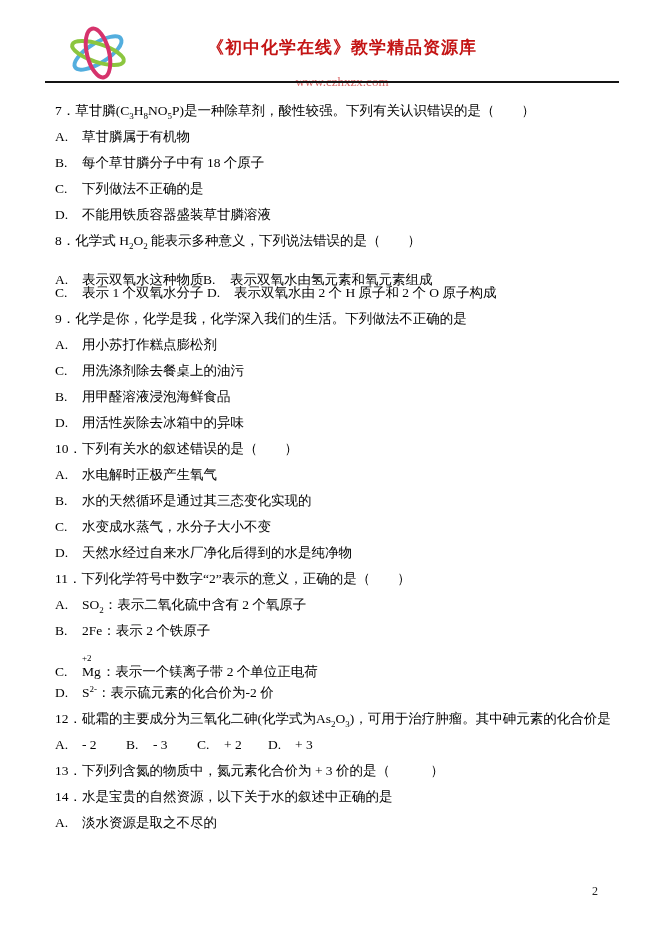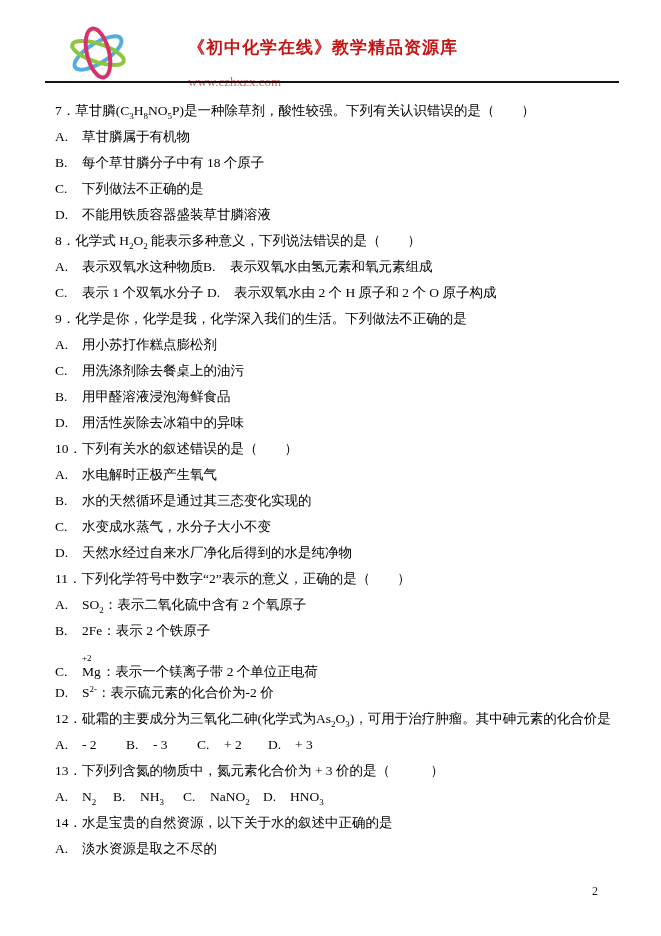--- a/index.html
+++ b/index.html
@@ -5,30 +5,30 @@
   * { margin:0; padding:0; box-sizing:border-box; }
   html,body { width:661px; height:936px; }
   body {
     background:#ffffff;
     color:#000000;
     font-family:"Liberation Serif", serif;
     position:relative;
     overflow:hidden;
   }
   .logo-wrap { position:absolute; left:60px; top:24px; width:78px; height:58px; }
-  .title-block { position:absolute; left:188px; top:36px; width:292px; text-align:left; }
+  .title-block { position:absolute; left:196px; top:36px; width:292px; text-align:center; }
   .site-title { font-size:17px; font-weight:bold; color:#c41414; letter-spacing:1px; white-space:nowrap; }
   .site-url { font-size:13px; color:#da6a6a; margin-top:15px; }
   .rule { position:absolute; left:45px; right:42px; top:81px; border-top:2px solid #141414; }
   .content { position:absolute; left:55px; top:98px; right:20px; font-size:13.5px; }
   .ln { height:26px; line-height:26px; white-space:nowrap; }
   .lbl { display:inline-block; min-width:27px; }
   sub { font-size:9px; line-height:0; }
   sup { font-size:9px; line-height:0; }
-  .col-a { display:inline-block; width:148px; }
+  .col-a { display:inline-block; width:148px;margin-top:13px; }
   .col-c { display:inline-block; width:152px; }
   .tall { height:36px; line-height:normal; display:flex; align-items:flex-end; }
   .tall .lbl { line-height:17px; }
   .tall .txt { line-height:17px; }
   .ovstack { display:inline-flex; flex-direction:column; align-items:flex-start; margin-right:1px; }
   .ov { font-size:9px; line-height:9px; height:10px; }
   .base { font-size:13.5px; line-height:16px; }
   .q12opt { display:inline-block; width:71px; }
   .q13a { display:inline-block; width:58px; }
   .q13b { display:inline-block; width:70px; }
@@ -87,20 +87,19 @@
         <span class="base">Mg</span>
       </span>
       <span class="txt">：表示一个镁离子带 2 个单位正电荷</span>
     </p>
   <p class="ln"><span class="lbl">D.</span><span>S</span><sup>2-</sup><span>：表示硫元素的化合价为-2 价</span></p>
 
   <p class="ln"><span>12．砒霜的主要成分为三氧化二砷(化学式为As</span><sub>2</sub><span>O</span><sub>3</sub><span>)，可用于治疗肿瘤。其中砷元素的化合价是</span></p>
   <p class="ln"><span class="q12opt"><span class="lbl">A.</span><span>- 2</span></span><span class="q12opt"><span class="lbl">B.</span><span>- 3</span></span><span class="q12opt"><span class="lbl">C.</span><span>+ 2</span></span><span><span class="lbl">D.</span><span>+ 3</span></span></p>
 
   <p class="ln">13．下列列含氮的物质中，氮元素化合价为 + 3 价的是（　　　）</p>
-  <p class="ln"><span class="q13a"><span class="lbl">A.</span><span>N</span><sub>2</sub></span><span class="q13b"><span class="lbl">B.</span><span>NH</span><sub>3</sub></span><span class="q13c"><span class="lbl">C.</span><span>NaNO</span><sub>2</sub></span><span><span class="lbl">D.</span><span>HNO</span><sub>3</sub></span></p>
 
   <p class="ln">14．水是宝贵的自然资源，以下关于水的叙述中正确的是</p>
   <p class="ln"><span class="lbl">A.</span><span>淡水资源是取之不尽的</span></p>
 
 </div>
 
 <div class="pagenum">2</div>
 
 </body></html>

